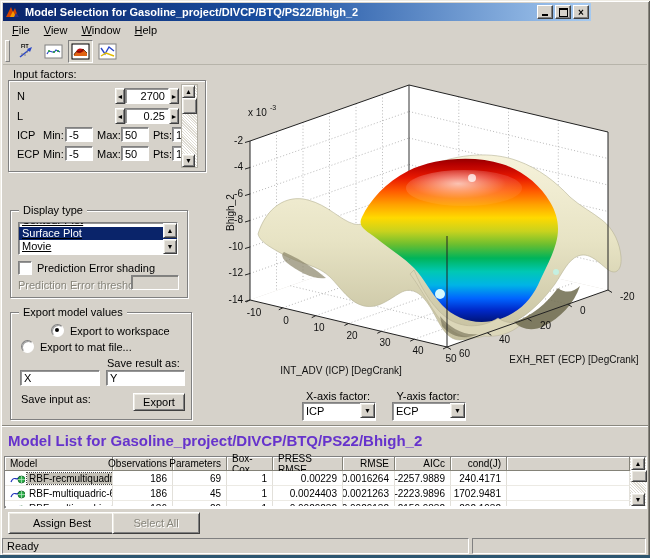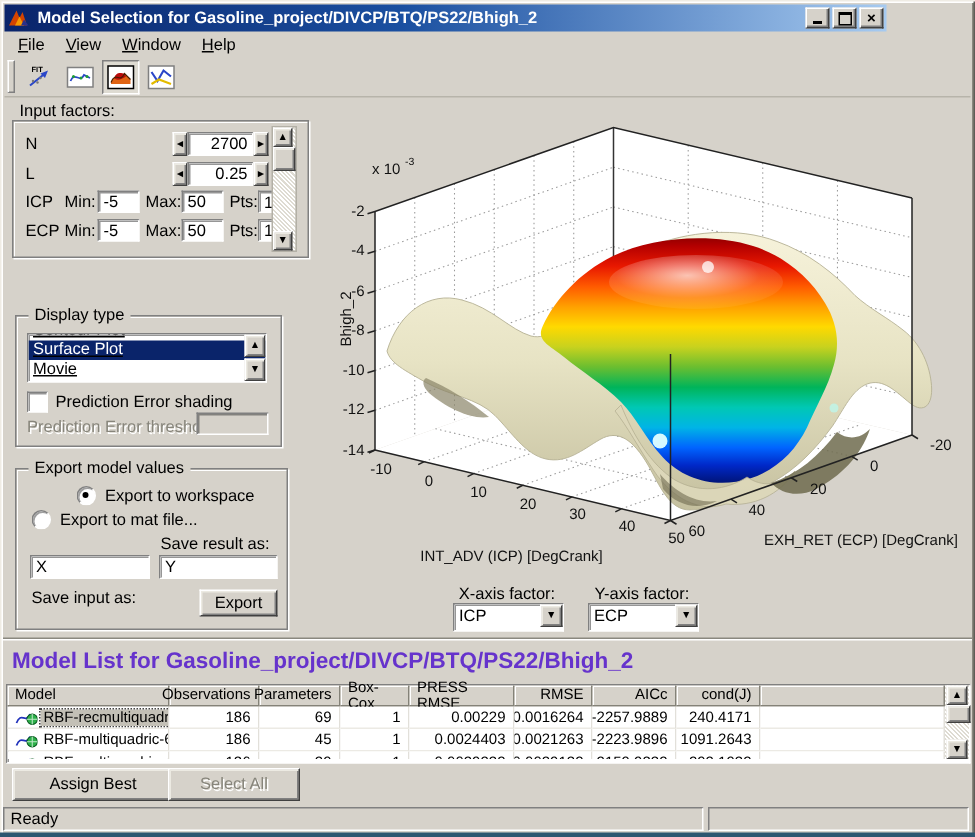--- a/index.html
+++ b/index.html
@@ -394,21 +394,21 @@
             <path d="M8 6.5 L15 6.5 M11.5 3 L11.5 10" stroke="#bfe8c8" stroke-width="0.7"></path>
           </svg>
           <span class="model-name">RBF-multiquadric-60</span>
         </div>
         <div class="bc num">186</div>
         <div class="bc num">45</div>
         <div class="bc num">1</div>
         <div class="bc num">0.0024403</div>
         <div class="bc num">0.0021263</div>
         <div class="bc num">-2223.9896</div>
-        <div class="bc num">1091.2643</div>
+        <div class="bc num">1702.9481</div>
         <div class="bc"></div>
       </div>
       <div class="trow">
         <div class="bc">
           <svg width="15" height="11" viewBox="0 0 15 11" style="margin-right:2px;flex:none;">
             <path d="M1 9 C4 1 7 10 10 3" stroke="#2233bb" stroke-width="1.2" fill="none"></path>
             <circle cx="11.5" cy="6.5" r="3.5" fill="#2db04a" stroke="#0a5a20" stroke-width="0.7"></circle>
           </svg>
           <span class="model-name">RBF-multiquadric-40</span>
         </div>

